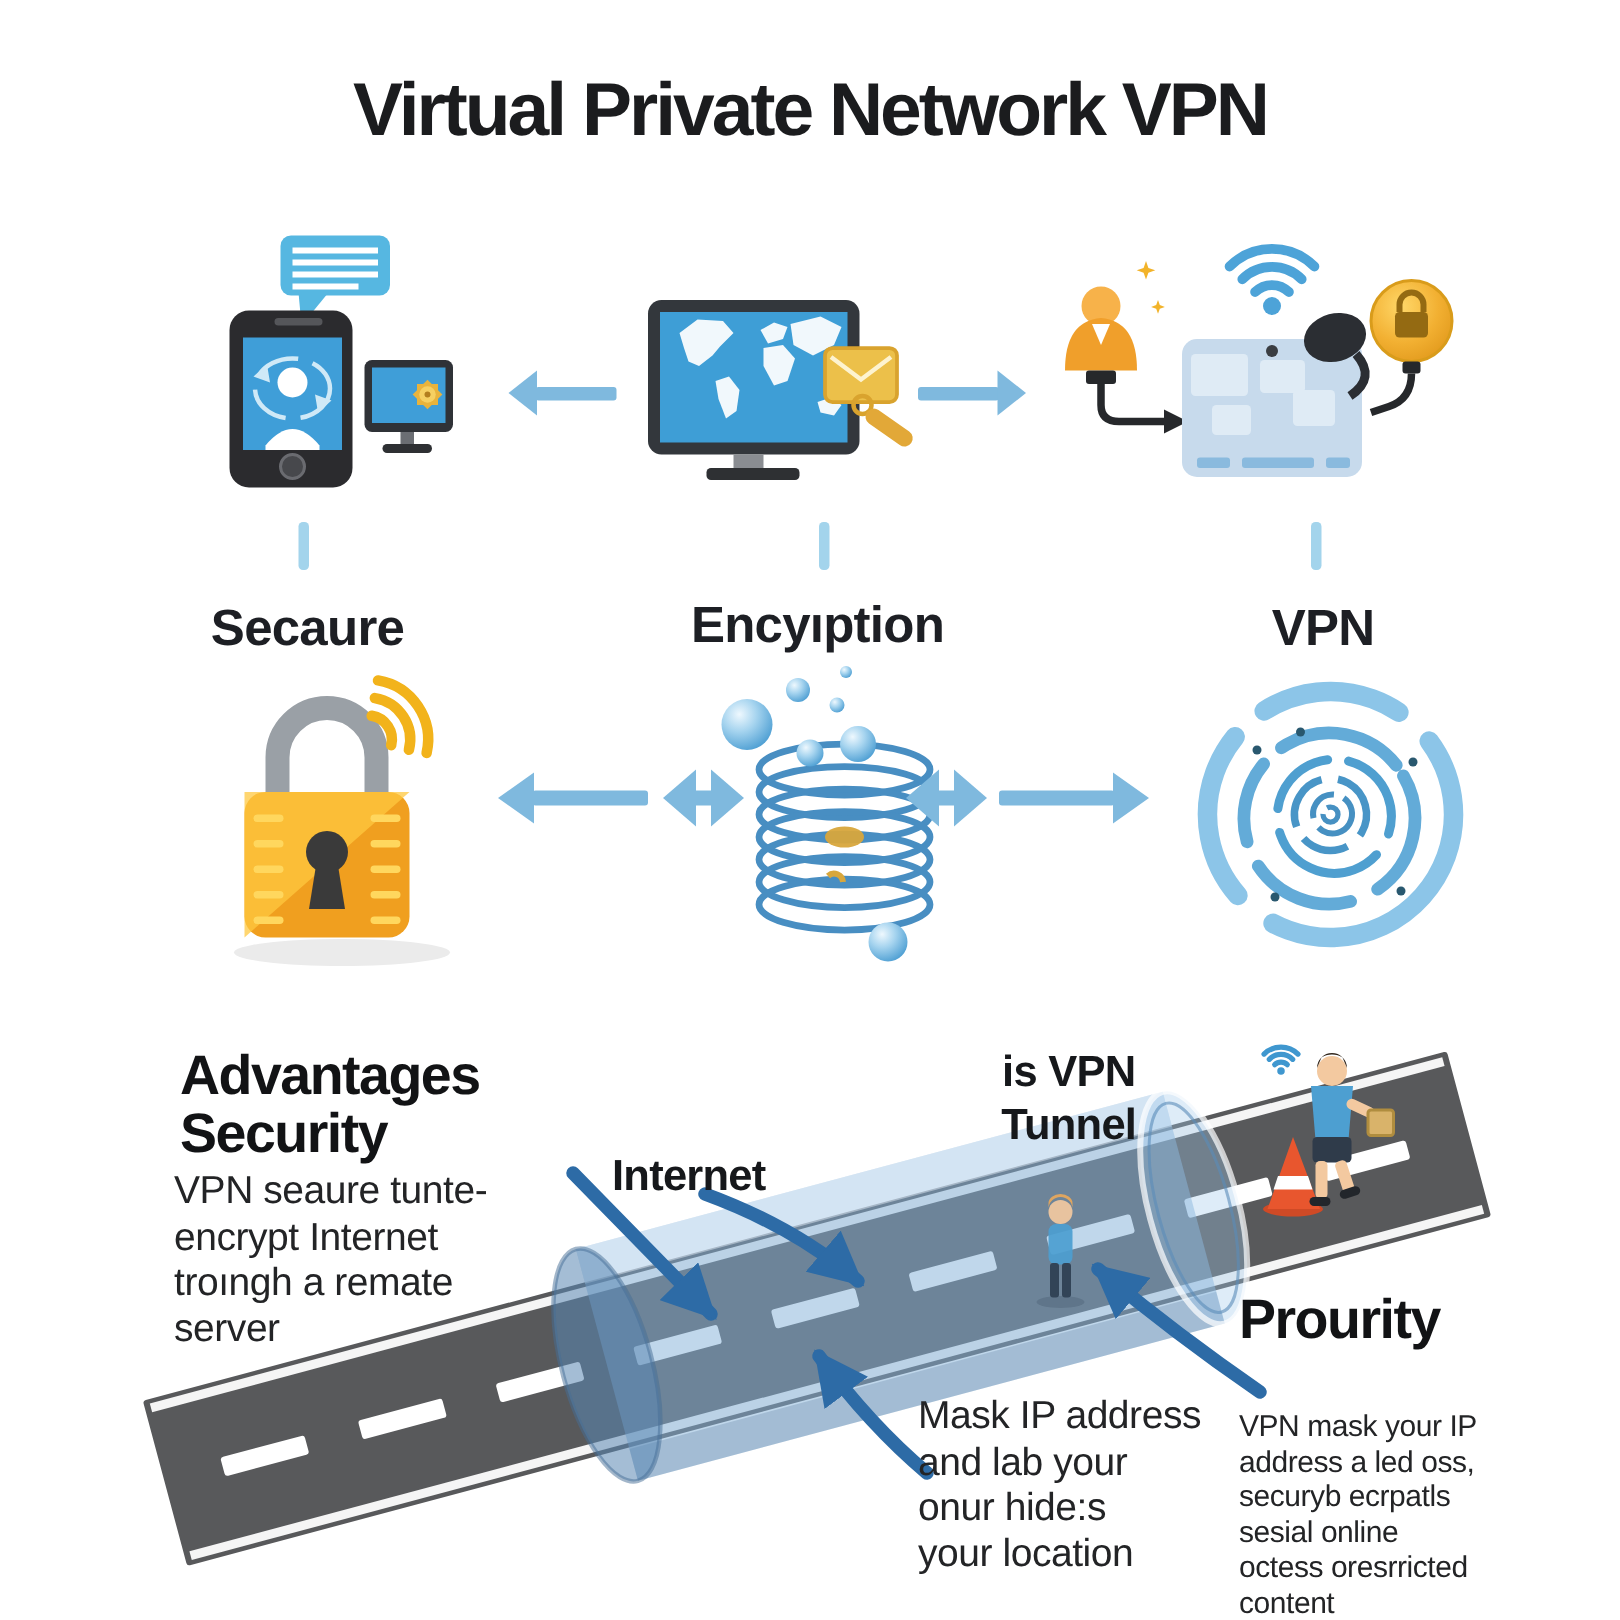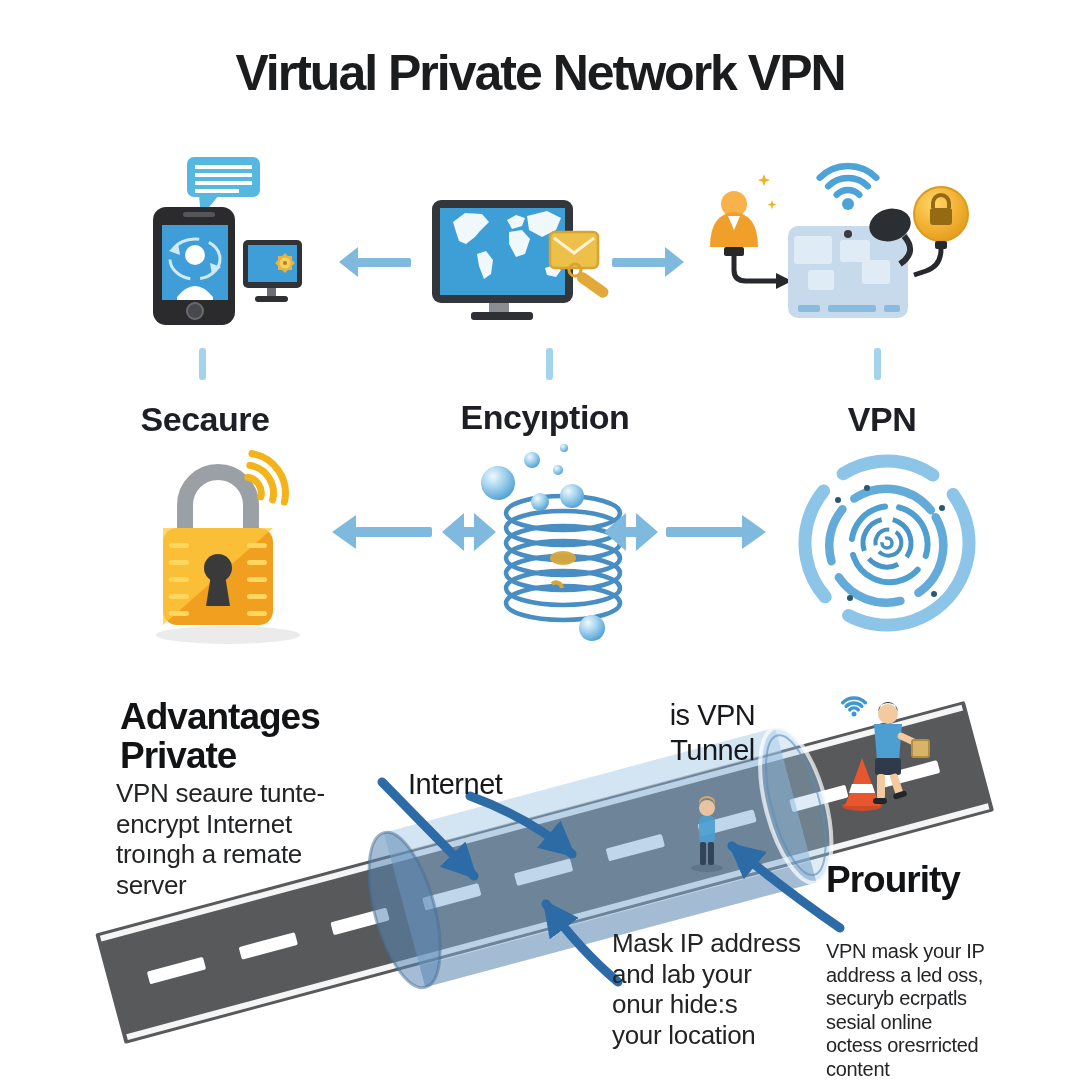--- a/index.html
+++ b/index.html
@@ -6,21 +6,21 @@
   .canvas{position:relative;width:1080px;height:1080px;background:#ffffff;overflow:hidden;
           font-family:"Liberation Sans",sans-serif;color:#1b1c1e;padding-left:12px;}
   .abs{position:absolute;}
   .title{top:44px;left:0;width:1080px;text-align:center;font-size:50px;font-weight:700;
          letter-spacing:-2px;color:#1b1c1e;}
   .flow-label{font-weight:700;font-size:34px;color:#1d1f24;text-align:center;letter-spacing:-0.5px;}
   .tick{width:7px;height:32px;background:#a3d4ec;border-radius:3px;}
   .h-big{font-weight:700;font-size:37px;line-height:1.06;color:#121315;letter-spacing:-1px;}
   .body-text{font-size:26px;line-height:1.18;color:#232426;letter-spacing:-0.3px;}
   .body-text.sm{font-size:20px;margin-top:32px;}
-  .mid-label{font-weight:400;font-size:29px;color:#16181b;letter-spacing:-0.5px;}
+  .mid-label{font-weight:700;font-size:29px;color:#16181b;letter-spacing:-0.5px;}
   .preline{white-space:pre-line;}
   svg{display:block;}
 </style>
 </head>
 <body>
 
 <div class="canvas">
 
   <div class="abs title">Virtual Private Network VPN</div>
 
@@ -346,21 +346,21 @@
       <g stroke="#2d6ba6" stroke-width="9" fill="none" stroke-linecap="round">
         <path d="M382,142 L474,236" marker-end="url(#ah)"></path>
         <path d="M470,156 Q530,178 572,214" marker-end="url(#ah)"></path>
         <path d="M618,342 Q580,310 546,264" marker-end="url(#ah)"></path>
         <path d="M840,288 Q782,248 732,206" marker-end="url(#ah)"></path>
       </g>
     </svg>
   </div>
 
   <div class="abs h-big preline" style="left:120px;top:697px;">Advantages
-Private</div>
+Security</div>
   <div class="abs body-text preline" style="left:116px;top:778px;">VPN seaure tunte-
 encrypt Internet
 troıngh a remate
 server</div>
 
   <div class="abs mid-label" style="left:408px;top:768px;">Internet</div>
 
   <div class="abs mid-label preline" style="left:640px;top:698px;width:145px;text-align:center;line-height:1.2;">is VPN
 Tunnel</div>
 

